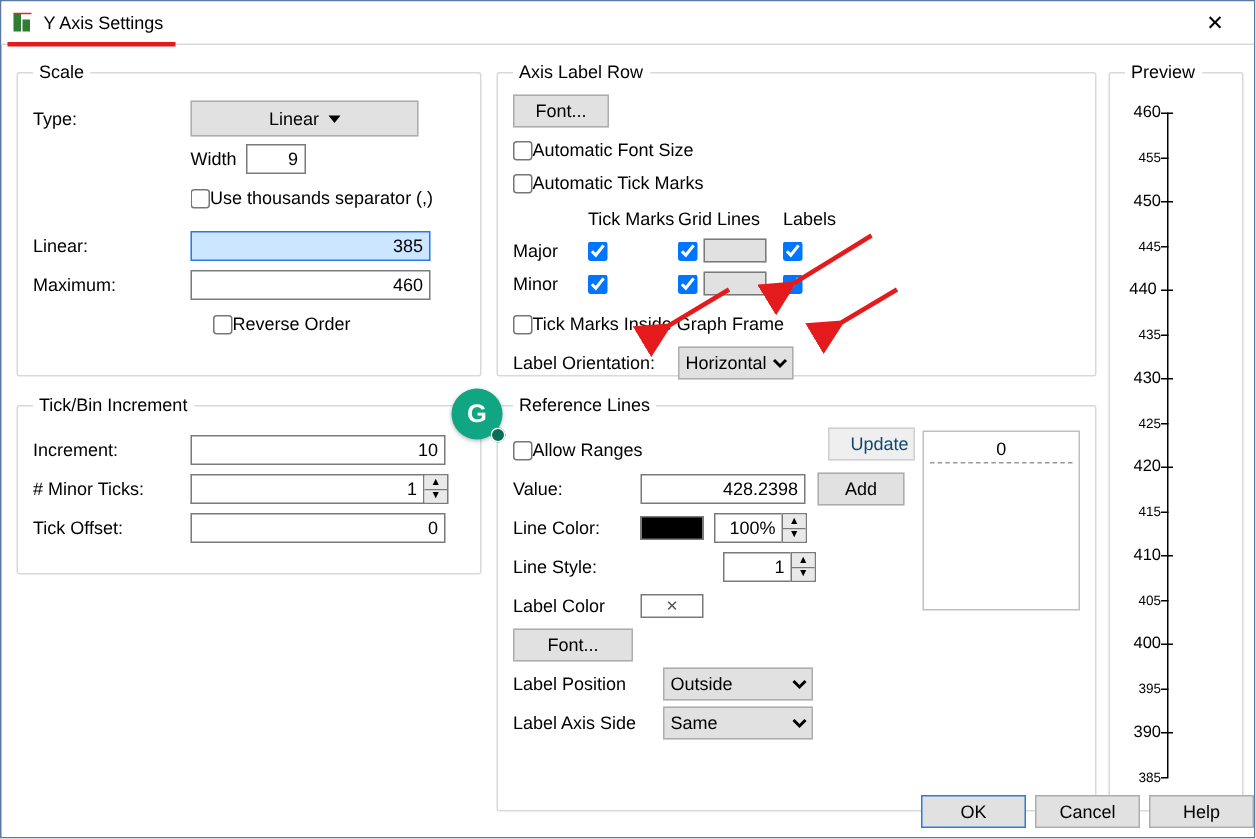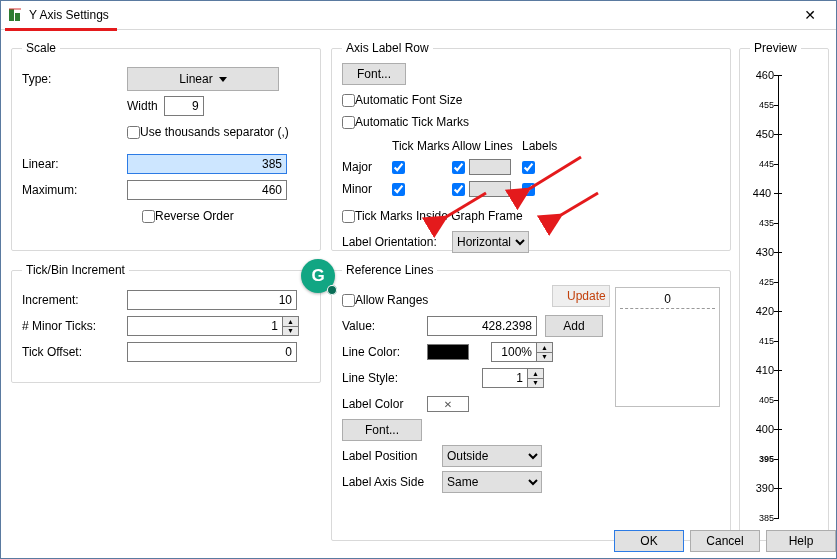--- a/index.html
+++ b/index.html
@@ -21,21 +21,21 @@
   .row{display:flex;align-items:center;margin:4px 0;min-height:22px}
   .row .lab{width:105px}
   .dd{border:1px solid #adadad;background:#e1e1e1;height:22px;display:inline-flex;align-items:center;justify-content:center;gap:6px;padding:0 10px;font-size:12px;cursor:default}
   .caret{width:0;height:0;border-left:4px solid transparent;border-right:4px solid transparent;border-top:5px solid #000}
   input.text{height:20px;border:1px solid #7a7a7a;padding:0 4px;font-family:inherit;font-size:12px;box-sizing:border-box;text-align:right}
   input.text.sel{background:#cde6ff;border-color:#2c7be5}
   .chk{display:inline-flex;align-items:center;gap:0}
   input[type=checkbox]{width:13px;height:13px;margin:0}
   .btn{border:1px solid #adadad;background:#e1e1e1;height:22px;padding:0 14px;font-size:12px;cursor:default}
   .btn.default{border:1px solid #2c7be5}
-  .btn.disabled{color:#c2410c;border-color:#cfcfcf;background:#efefef}
+  .btn.disabled{color:#0c4a6e;border-color:#cfcfcf;background:#efefef}
   .spin{display:inline-flex;align-items:stretch}
   .spin input{border-right:none}
   .updn{width:15px;display:flex;flex-direction:column;border:1px solid #7a7a7a}
   .updn div{flex:1;display:flex;align-items:center;justify-content:center;font-size:7px;background:#e9e9e9}
   .updn div:first-child{border-bottom:1px solid #7a7a7a}
   select{height:22px;border:1px solid #adadad;background:#e1e1e1;font-family:inherit;font-size:12px}
   .grid{display:grid;grid-template-columns:50px 60px 70px 55px;gap:6px 0;align-items:center;margin-top:6px}
   .grid .hdr{font-size:12px;text-align:left}
   .swatch{width:40px;height:14px;border:1px solid #7a7a7a;background:#e1e1e1}
   .swatch.black{background:#000}
@@ -138,21 +138,21 @@
         </div>
       <div class="row" style="margin-top:-4px">
           <label class="chk">
             <input type="checkbox" style="">
             <span>Automatic Tick Marks</span>
           </label>
         </div>
       <div class="grid">
         <span></span>
         <span class="hdr">Tick Marks</span>
-        <span class="hdr">Allow Lines</span>
+        <span class="hdr">Grid Lines</span>
         <span class="hdr">Labels</span>
         <span>Major</span>
         <input type="checkbox" checked="" style="">
         <span style="display:inline-flex;align-items:center;gap:4px">
             <input type="checkbox" checked="" style="">
             <span class="swatch"></span>
           </span>
         <input type="checkbox" checked="" style="">
         <span>Minor</span>
         <input type="checkbox" checked="" style="">
@@ -183,21 +183,21 @@
           </label>
         </div>
       <div class="row">
         <label class="lab" style="width:85px">Value:</label>
         <input class="text" style="width: 110px;" value="428.2398">
         <button class="btn" style="margin-left:8px;width:58px">Add</button>
       </div>
       <div class="row">
         <label class="lab" style="width:85px">Line Color:</label>
         <span class="swatch black"></span>
-        <div class="spin" style="margin-left:22px">
+        <div class="spin" style="margin-left:7px">
           <input class="text" style="width: 45px;" value="100%">
           <div class="updn">
               <div>▲</div>
               <div>▼</div>
             </div>
         </div>
       </div>
       <div class="row">
         <label class="lab" style="width:85px">Line Style:</label>
         <div class="spin" style="margin-left:55px">
@@ -253,21 +253,21 @@
           <div class="ticklab" style="top: 248.252px; font-size: 11px;">420</div>
           <div class="tick" style="top: 277.8px; width: 5px;"></div>
           <div class="ticklab" style="top: 277.8px; font-size: 9px;">415</div>
           <div class="tick" style="top: 307.348px; width: 8px;"></div>
           <div class="ticklab" style="top: 307.348px; font-size: 11px;">410</div>
           <div class="tick" style="top: 336.852px; width: 5px;"></div>
           <div class="ticklab" style="top: 336.852px; font-size: 9px;">405</div>
           <div class="tick" style="top: 366.4px; width: 8px;"></div>
           <div class="ticklab" style="top: 366.4px; font-size: 11px;">400</div>
           <div class="tick" style="top: 395.948px; width: 5px;"></div>
-          <div class="ticklab" style="top: 395.948px; font-size: 9px; font-weight: bold;">395</div>
+          <div class="ticklab" style="top: 395.948px; font-size: 9px;">395</div>
           <div class="tick" style="top: 425.452px; width: 8px;"></div>
           <div class="ticklab" style="top: 425.452px; font-size: 11px;">390</div>
           <div class="tick" style="top: 455px; width: 5px;"></div>
           <div class="ticklab" style="top: 455px; font-size: 9px;">385</div>
         </div>
     </fieldset>
 
   </div>
 
   <div class="g-badge">G</div>

